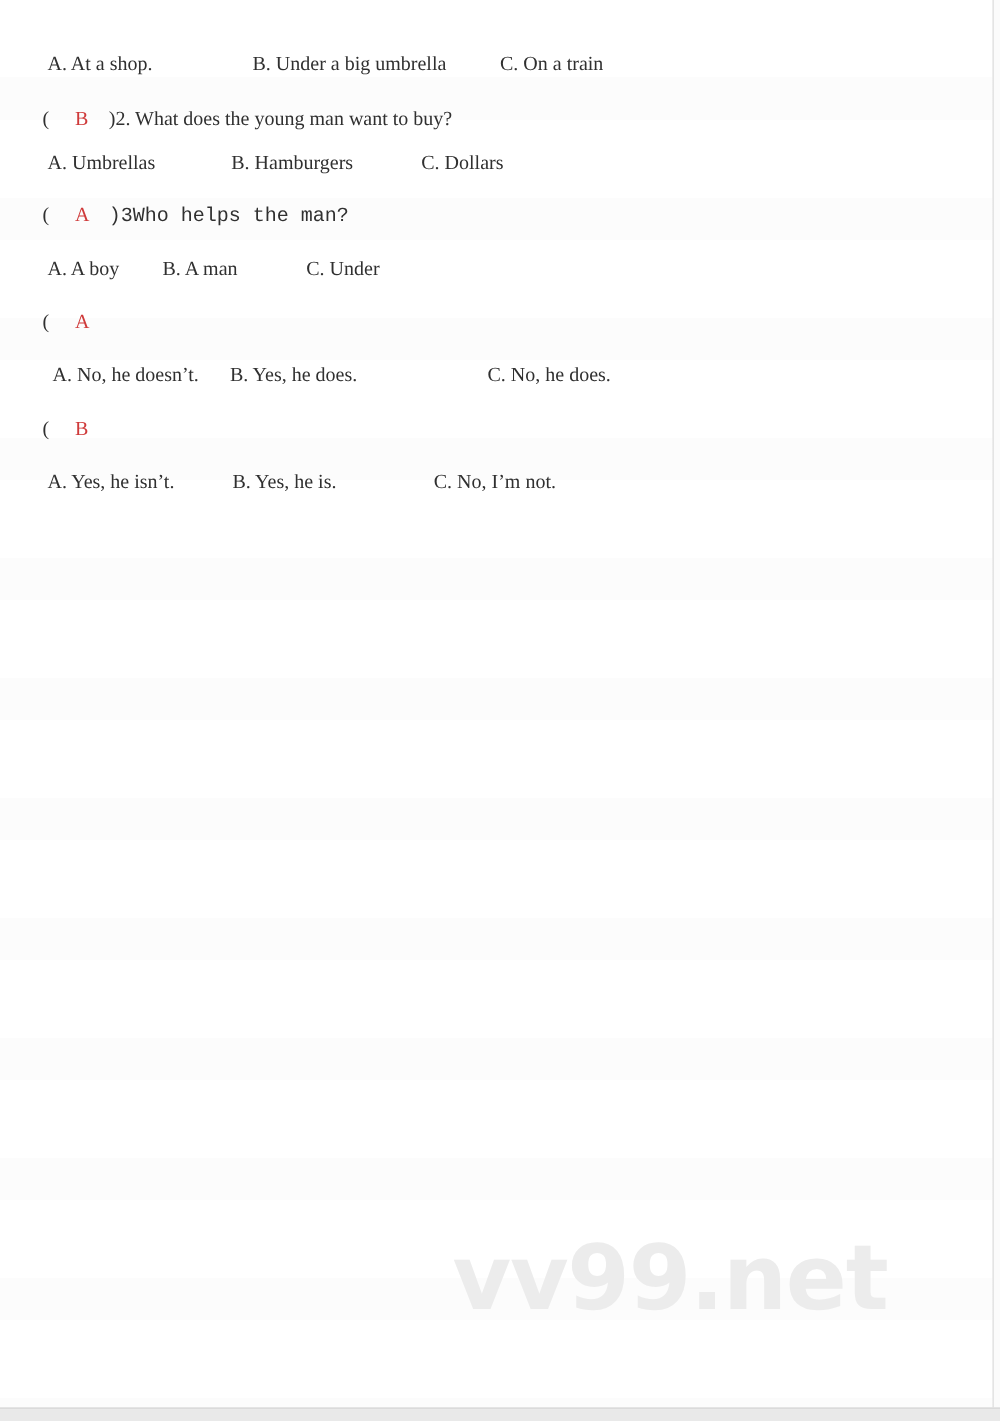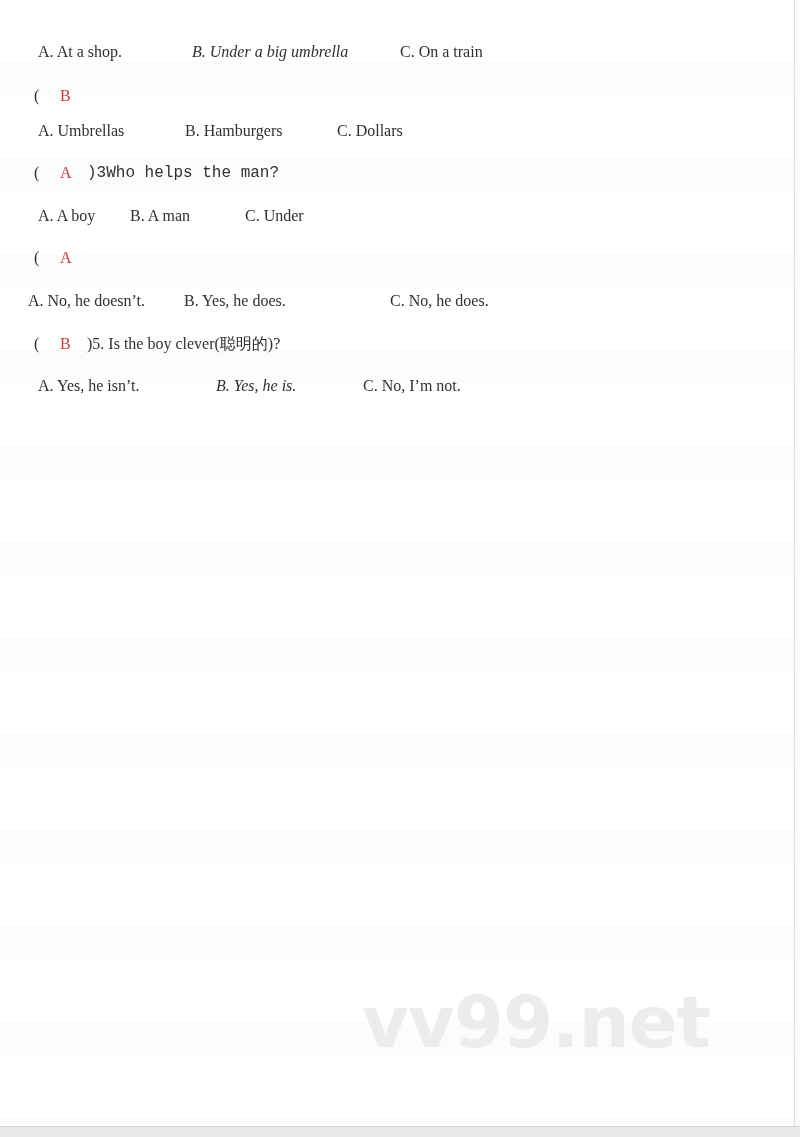--- a/index.html
+++ b/index.html
@@ -65,26 +65,27 @@
   }
 </style>
 </head>
 <body>
 
 <div class="viewport">
   <div class="page">
     <div id="content">
         <div class="row" style="top: 41px; left: 0px; width: 794px;">
           <span style="left: 38px;">A. At a shop.</span>
-          <span style="left: 192px; font-style: italic;">B. Under a big umbrella</span>
+          <span style="left: 202px;">B. Under a big umbrella</span>
           <span style="left: 400px; text-align: center;">C. On a train</span>
         </div>
         <div class="row" style="top: 85px; left: 0px; width: 794px;">
           <span style="left: 34px;">(</span>
           <span class="answer-letter" style="left: 60px;">B</span>
+          <span style="left: 87px;">)2. What does the young man want to buy?</span>
         </div>
         <div class="row" style="top: 120px; left: 0px; width: 794px;">
           <span style="left: 38px; text-align: right;">A.  Umbrellas</span>
           <span style="left: 185px;">B. Hamburgers</span>
           <span style="left: 337px; font-family: Liberation Serif, serif;">C. Dollars</span>
         </div>
         <div class="row" style="top: 162px; left: 0px; width: 794px;">
           <span style="left: 34px;">(</span>
           <span class="answer-letter" style="left: 60px;">A</span>
           <span style="left: 87px; font-family: Liberation Mono, monospace;">)3Who helps the man?</span>
@@ -92,31 +93,30 @@
         <div class="row" style="top: 205px; left: 0px; width: 794px;">
           <span style="left: 38px;">A. A boy</span>
           <span style="left: 130px;">B. A man</span>
           <span style="left: 245px;">C. Under</span>
         </div>
         <div class="row" style="top: 247px; left: 0px; width: 794px;">
           <span style="left: 34px;">(</span>
           <span class="answer-letter" style="left: 60px;">A</span>
         </div>
         <div class="row" style="top: 290px; left: 0px; width: 794px;">
-          <span style="left: 28px; font-family: Liberation Serif, serif;">A. No, he doesn’t.</span>
+          <span style="left: 42px; font-family: Liberation Serif, serif;">A. No, he doesn’t.</span>
           <span style="left: 184px;">B. Yes, he does.</span>
           <span style="left: 346px; margin-left: 44px;">C. No, he does.</span>
         </div>
         <div class="row" style="top: 333px; left: 0px; width: 794px;">
           <span style="left: 34px;">(</span>
           <span class="answer-letter" style="left: 60px;">B</span>
-          <span style="left: 87px;">)5. Is the boy clever(聪明的)?</span>
         </div>
         <div class="row" style="top: 375px; left: 0px; width: 794px;">
           <span style="left: 38px;">A.  Yes, he isn’t.</span>
-          <span style="left: 216px; font-style: italic;">B. Yes, he is.</span>
-          <span style="left: 347px; margin-left: 16px;">C. No, I’m not.</span>
+          <span style="left: 186px;">B. Yes, he is.</span>
+          <span style="left: 347px;">C. No, I’m not.</span>
         </div>
       </div>
     <div class="watermark">vv99.net</div>
   </div>
   <div class="bottom-bar"></div>
 </div>
 
 </body></html>

